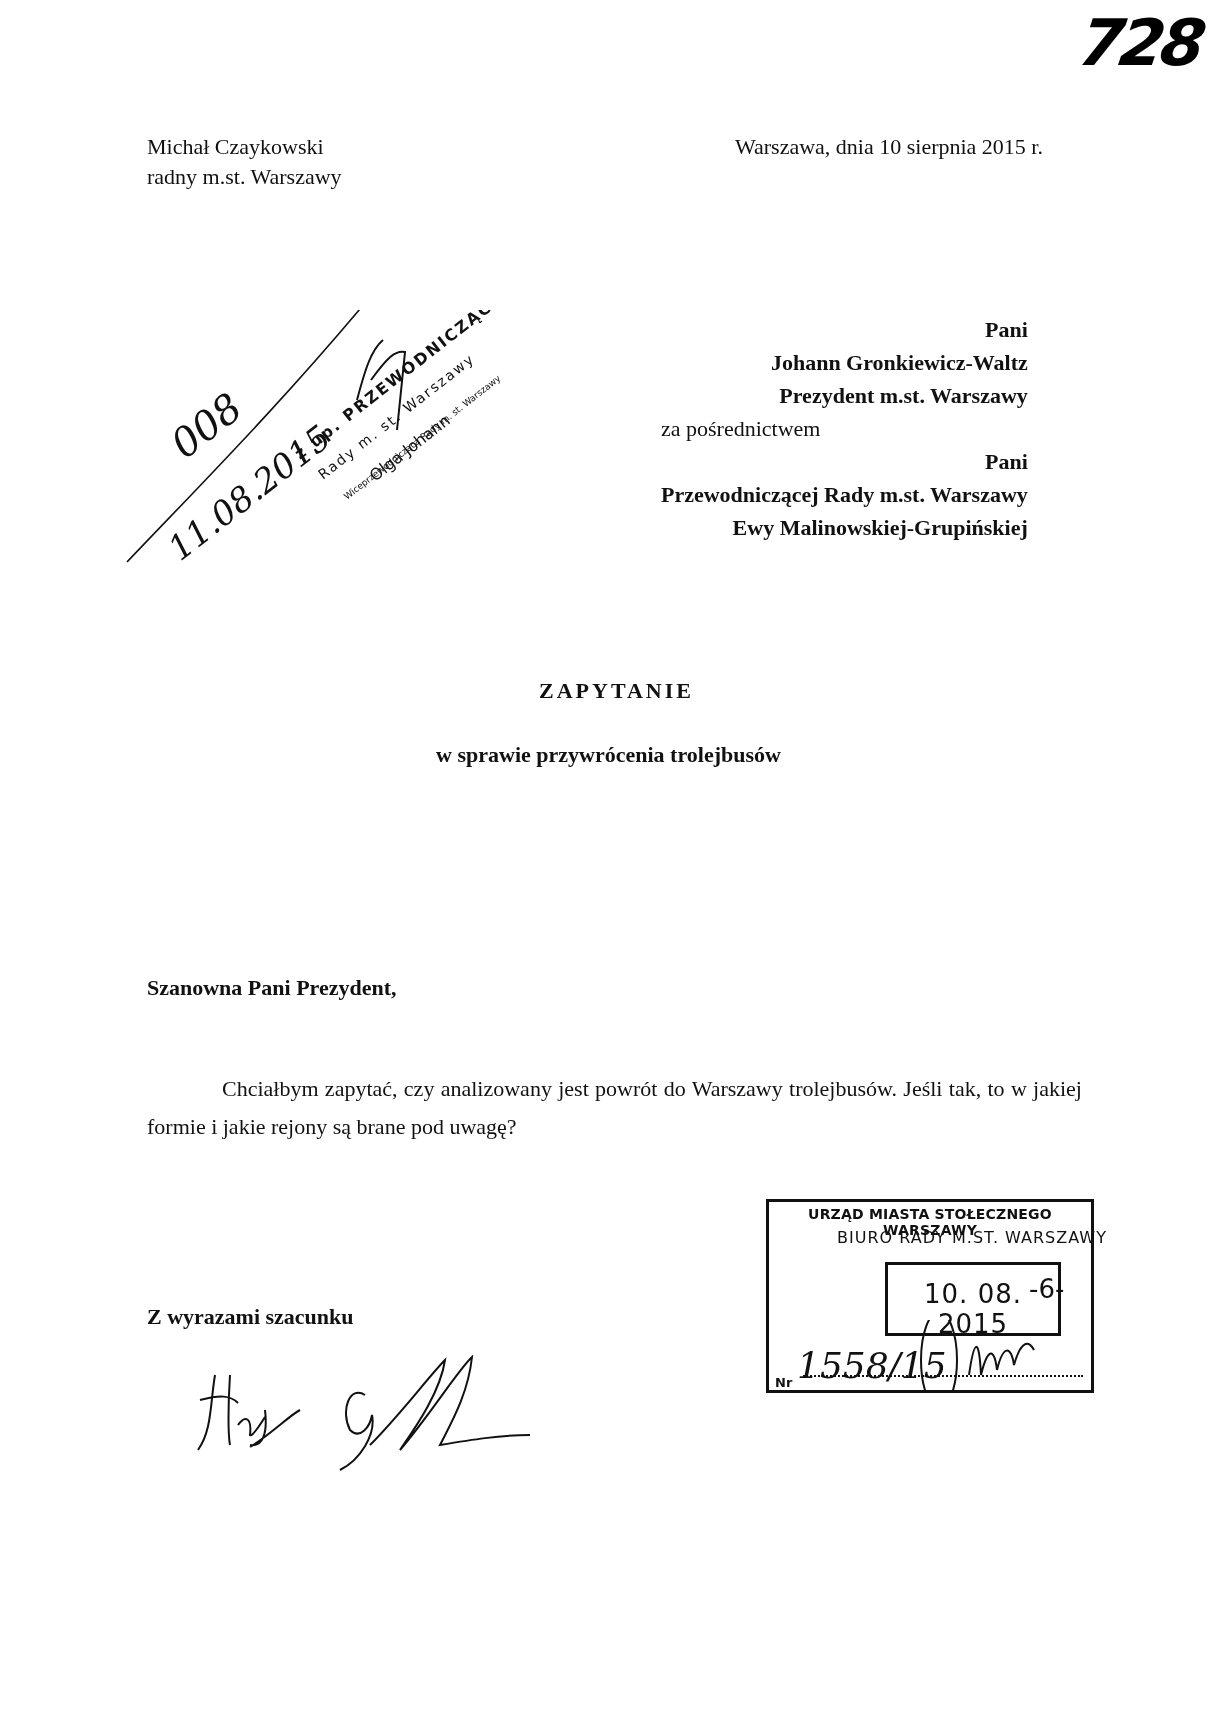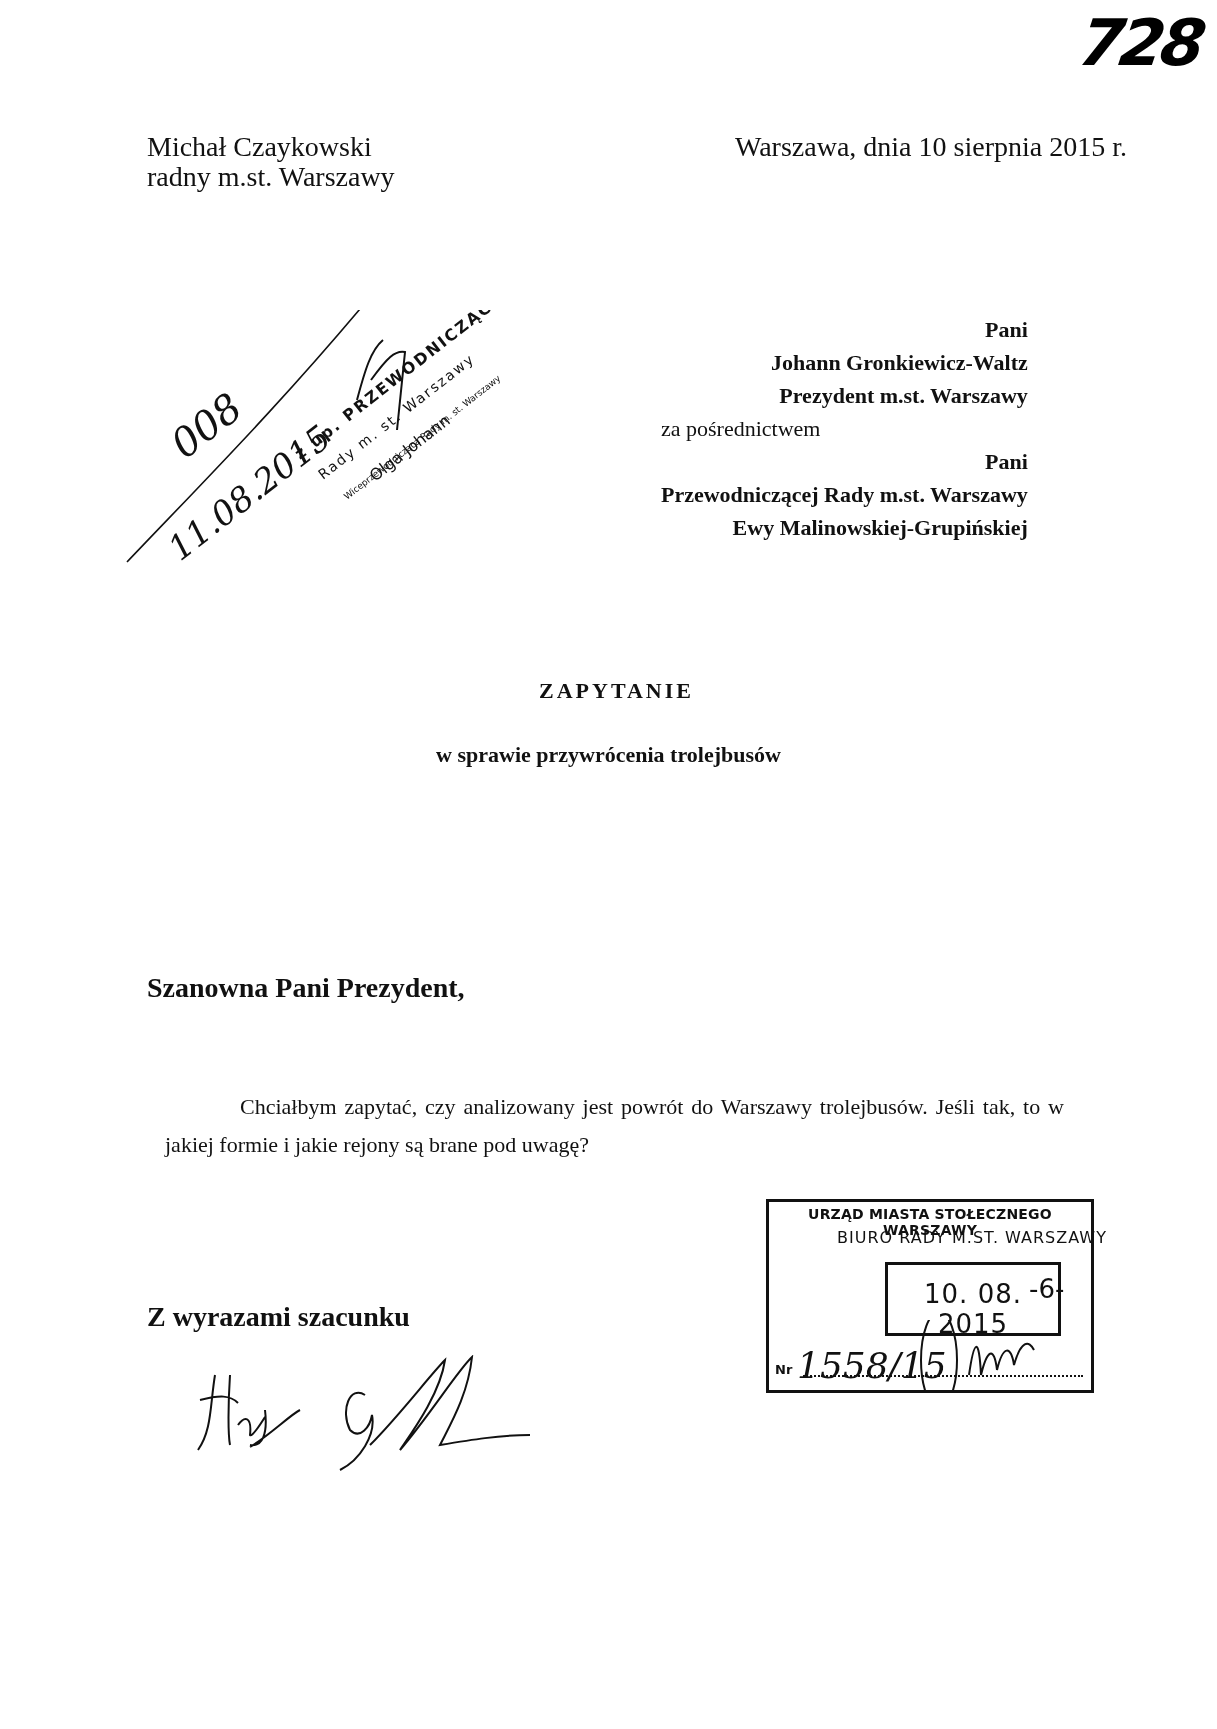--- a/index.html
+++ b/index.html
@@ -1,46 +1,46 @@
 <!DOCTYPE html>
 <html><head>
 <meta charset="utf-8">
 <style>
   html, body { margin: 0; padding: 0; background: #ffffff; }
   body { width: 1217px; height: 1729px; position: relative; overflow: hidden;
          font-family: "Liberation Serif", "DejaVu Serif", serif; color: #111; }
   .abs { position: absolute; }
-  .t { font-size: 28px; line-height: 30px; white-space: nowrap; }
+  .t { font-size: 22px; line-height: 30px; white-space: nowrap; }
   .b { font-weight: bold; text-align: right; }
   .page-number { left: 1080px; top: 6px; font-family: "DejaVu Sans", sans-serif;
                  font-size: 64px; font-weight: bold; font-style: italic; letter-spacing: -4px;
                  transform: skewX(-8deg); color: #000; }
   .sender { left: 147px; top: 132px; }
   .date { left: 735px; top: 132px; }
   .recipient { left: 661px; top: 313px; }
   .recipient div { line-height: 33px; font-size: 22px; }
   .title { left: 0; width: 1217px; top: 678px; text-align: center; font-size: 22px;
            font-weight: bold; letter-spacing: 3px; padding-left: 8px; }
   .subject { left: 0; width: 1217px; top: 742px; text-align: center; font-size: 22px; font-weight: bold; }
   .salutation { left: 147px; top: 973px; }
   .body-text { left: 147px; top: 1070px; width: 935px; font-size: 22px; line-height: 38px; }
-  .body-text p { margin: 18px; text-indent: 75px; text-align: justify; }
+  .body-text p { margin: 0; text-indent: 75px; text-align: justify; }
   .closing { left: 147px; top: 1302px; }
   .signature { left: 190px; top: 1355px; }
   .diag-stamp { left: 125px; top: 310px; }
   .reg-stamp { left: 766px; top: 1199px; width: 322px; height: 188px; border: 3px solid #111; }
   .reg-line1 { position: absolute; left: 0; width: 100%; top: 4px; text-align: center;
                font-family: "DejaVu Sans", sans-serif; font-size: 14px; font-weight: bold; letter-spacing: 0.2px; }
   .reg-line2 { position: absolute; left: 0; width: 100%; top: 26px; text-align: center;
                font-family: "DejaVu Sans", sans-serif; font-size: 16px; letter-spacing: 1px; padding-left: 42px; }
   .reg-datebox { position: absolute; left: 77px; top: 60px; width: 170px; height: 68px; border: 3px solid #111; margin-left: 39px; }
   .reg-date { position: absolute; left: 0; width: 100%; top: 14px; text-align: center;
               font-family: "DejaVu Sans", sans-serif; font-size: 26px; letter-spacing: 1px; }
   .reg-seq { position: absolute; left: 260px; top: 72px; font-family: "DejaVu Sans", sans-serif; font-size: 26px; }
-  .reg-nr-label { position: absolute; left: 6px; top: 160px; font-family: "DejaVu Sans", sans-serif;
+  .reg-nr-label { position: absolute; left: 6px; top: 173px; font-family: "DejaVu Sans", sans-serif;
                   font-size: 13px; font-weight: bold; }
   .reg-dots { position: absolute; left: 34px; right: 8px; top: 173px; border-bottom: 2px dotted #111; }
   .reg-handwriting { position: absolute; left: 20px; top: 118px; }
 </style>
 </head>
 <body>
 
 <div class="abs page-number">728</div>
 
 <div class="abs sender t">

